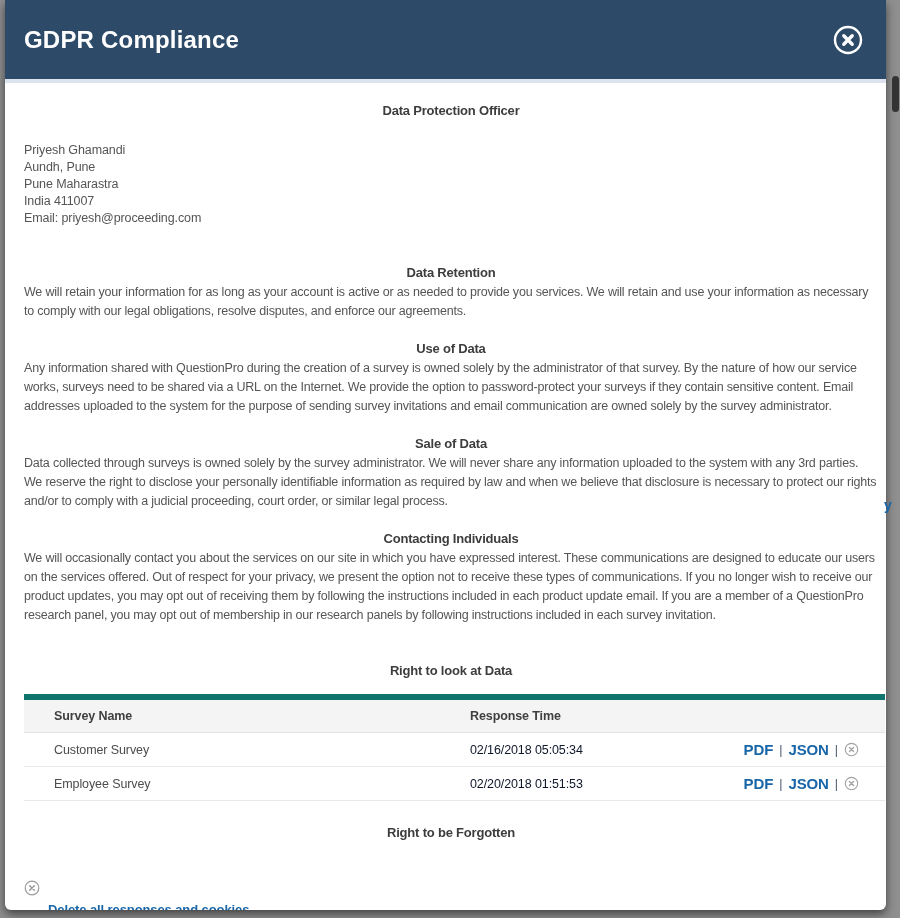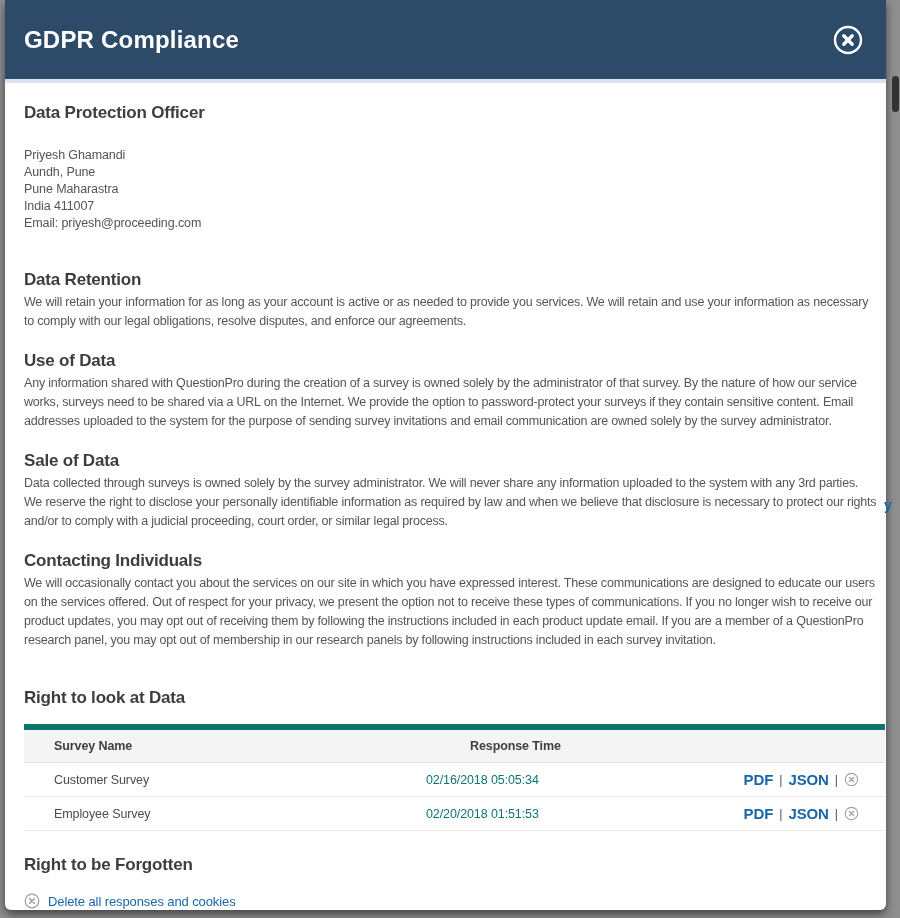--- a/index.html
+++ b/index.html
@@ -41,23 +41,24 @@
     cursor: pointer;
     display: flex; align-items: center; justify-content: center;
   }
   .modal-body {
     flex: 1 1 auto;
     padding: 20px 8px 16px 19px;
     overflow: hidden;
   }
   h2.sec-heading {
     color: #3d3d3d;
-    font-size: 17px;
+    font-size: 13px;
     font-weight: bold;
     letter-spacing: -0.2px;
+    text-align: center;
   }
   .dpo-heading { margin-bottom: 24px; }
   .address-block { margin-bottom: 38px; }
   .address-line {
     color: #555555;
     font-size: 12.5px;
     line-height: 17px;
     letter-spacing: -0.1px;
   }
   .text-section { margin-bottom: 20px; }
@@ -81,24 +82,23 @@
   .t-head {
     background: #f4f4f4;
     height: 33px;
     border-bottom: 1px solid #e3e3e3;
   }
   .t-head .cell { font-weight: bold; color: #3f3f3f; font-size: 12.5px; }
   .t-body-row {
     height: 34px;
     border-bottom: 1px solid #e9e9e9;
     background: #ffffff;
-    gap: 44px;
   }
   .cell { padding-left: 30px; font-size: 12.5px; color: #4c4c4c; letter-spacing: -0.1px; }
-  .cell-time { padding-left: 0; color: #0f766e; }
+  .cell-time { padding-left: 0; color: #0f172a; }
   .cell-actions {
     padding: 0 26px 0 0;
     display: flex;
     align-items: center;
     justify-content: flex-end;
     gap: 6px;
   }
   a.file-link {
     color: #1866a8;
     font-weight: bold;
@@ -109,24 +109,25 @@
   .pipe { color: #4a5a6e; font-size: 12.5px; }
   .forgotten-heading { margin-top: 24px; margin-bottom: 18px; }
   .delete-row {
     display: flex;
     align-items: center;
     gap: 8px;
     cursor: pointer;
   }
   .delete-link {
     color: #1866a8;
-    font-weight: normal;
+    font-weight: bold;
     font-size: 13px;
     text-decoration: none;
     letter-spacing: -0.1px;
+    margin-top: 44px;
   }
   .icon-svg { display: block; }
   .bg-scroll-thumb {
     position: absolute;
     right: 1px; top: 76px;
     width: 7px; height: 36px;
     background: #333333;
     border-radius: 4px;
   }
   .bg-artifact {

